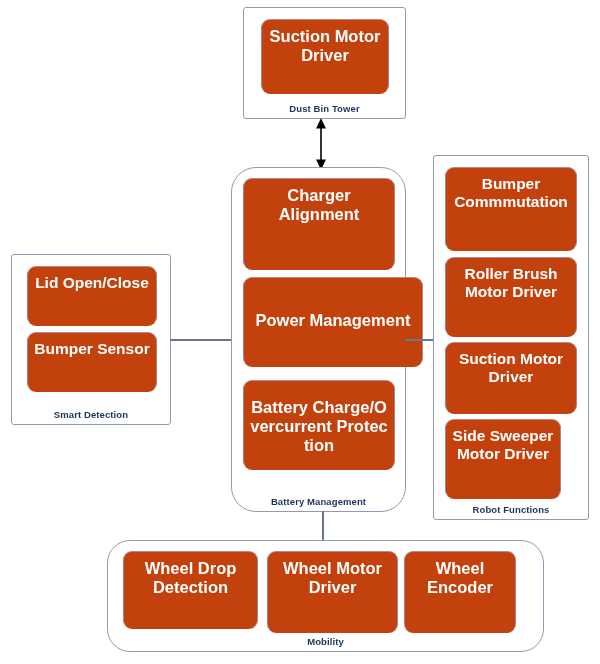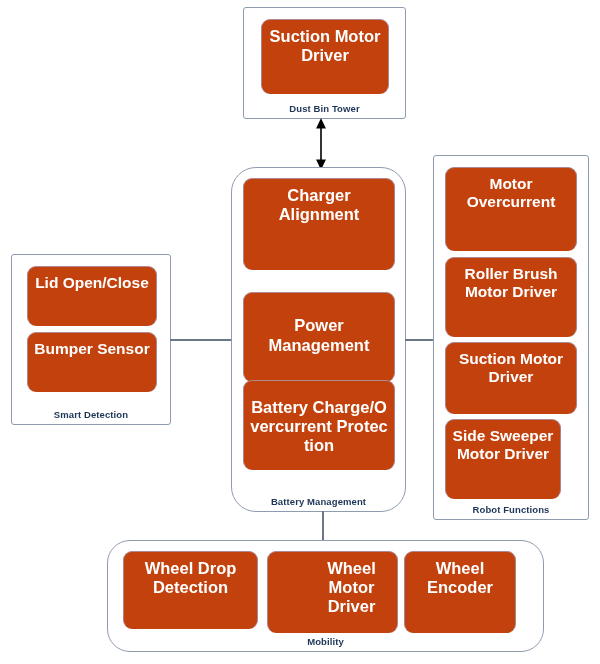--- a/index.html
+++ b/index.html
@@ -113,54 +113,54 @@
     </div>
     <div class="panel-caption">Smart Detection</div>
   </div>
 
   <div class="conn h" style="left:170px; top:339px; width:62px;"></div>
 
   <div class="panel" style="left:231px; top:167px; width:175px; height:345px;border-radius:25px;">
     <div class="block" style="left:11px; top:10px; width:152px; height:92px; font-size:16.5px;">
       <span>Charger Alignment</span>
     </div>
-    <div class="block" style="left:11px; top:124px; width:152px; height:90px; font-size:16.5px; align-items:center; padding-top:0;">
+    <div class="block" style="left:11px; top:109px; width:180px; height:90px; font-size:16.5px; align-items:center; padding-top:0;">
       <span>Power Management</span>
     </div>
     <div class="block" style="left:11px; top:212px; width:152px; height:90px; font-size:16.5px; align-items:center; padding-top:6px; word-break:break-all;">
       <span>Battery Charge/Overcurrent Protection</span>
     </div>
     <div class="panel-caption">Battery Management</div>
   </div>
 
   <div class="conn h" style="left:405px; top:339px; width:30px;"></div>
 
   <div class="conn v" style="left:322px; top:511px; height:30px;"></div>
 
   <div class="panel" style="left:433px; top:155px; width:156px; height:365px;">
     <div class="block" style="left:11px; top:11px; width:132px; height:84px; font-size:15.5px;">
-      <span>Motor Overcurrent</span>
+      <span>Bumper Commmutation</span>
     </div>
     <div class="block" style="left:11px; top:101px; width:132px; height:80px; font-size:15.5px;">
       <span>Roller Brush Motor Driver</span>
     </div>
     <div class="block" style="left:11px; top:186px; width:132px; height:72px; font-size:15.5px;">
       <span>Suction Motor Driver</span>
     </div>
     <div class="block" style="left:11px; top:263px; width:116px; height:80px; font-size:15.5px;">
       <span>Side Sweeper Motor Driver</span>
     </div>
     <div class="panel-caption">Robot Functions</div>
   </div>
 
   <div class="panel rounded" style="left:107px; top:540px; width:437px; height:112px;">
     <div class="block" style="left:15px; top:10px; width:135px; height:78px; font-size:16.5px;">
       <span>Wheel Drop Detection</span>
     </div>
-    <div class="block" style="left:159px; top:10px; width:131px; height:82px; font-size:16.5px;padding-left:44px;">
+    <div class="block" style="left:159px; top:10px; width:131px; height:82px; font-size:16.5px;">
       <span>Wheel Motor Driver</span>
     </div>
     <div class="block" style="left:296px; top:10px; width:112px; height:82px; font-size:16.5px;">
       <span>Wheel Encoder</span>
     </div>
     <div class="panel-caption">Mobility</div>
   </div>
 
 </div>
 

